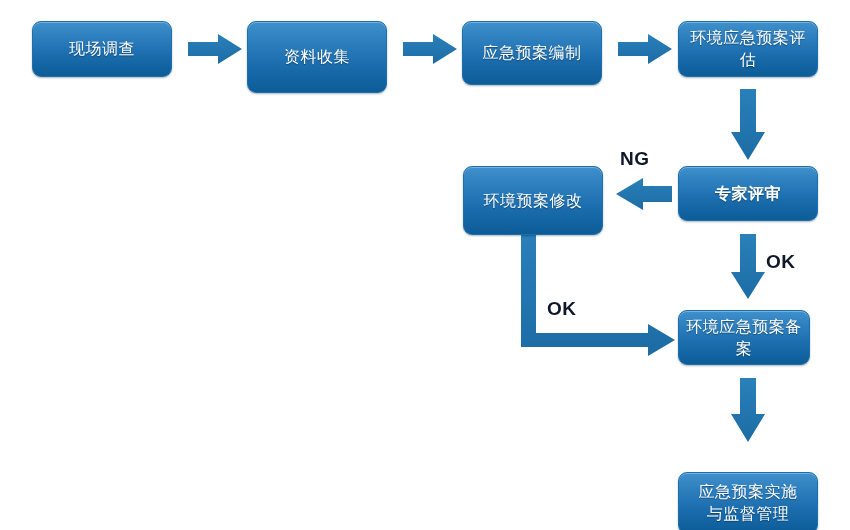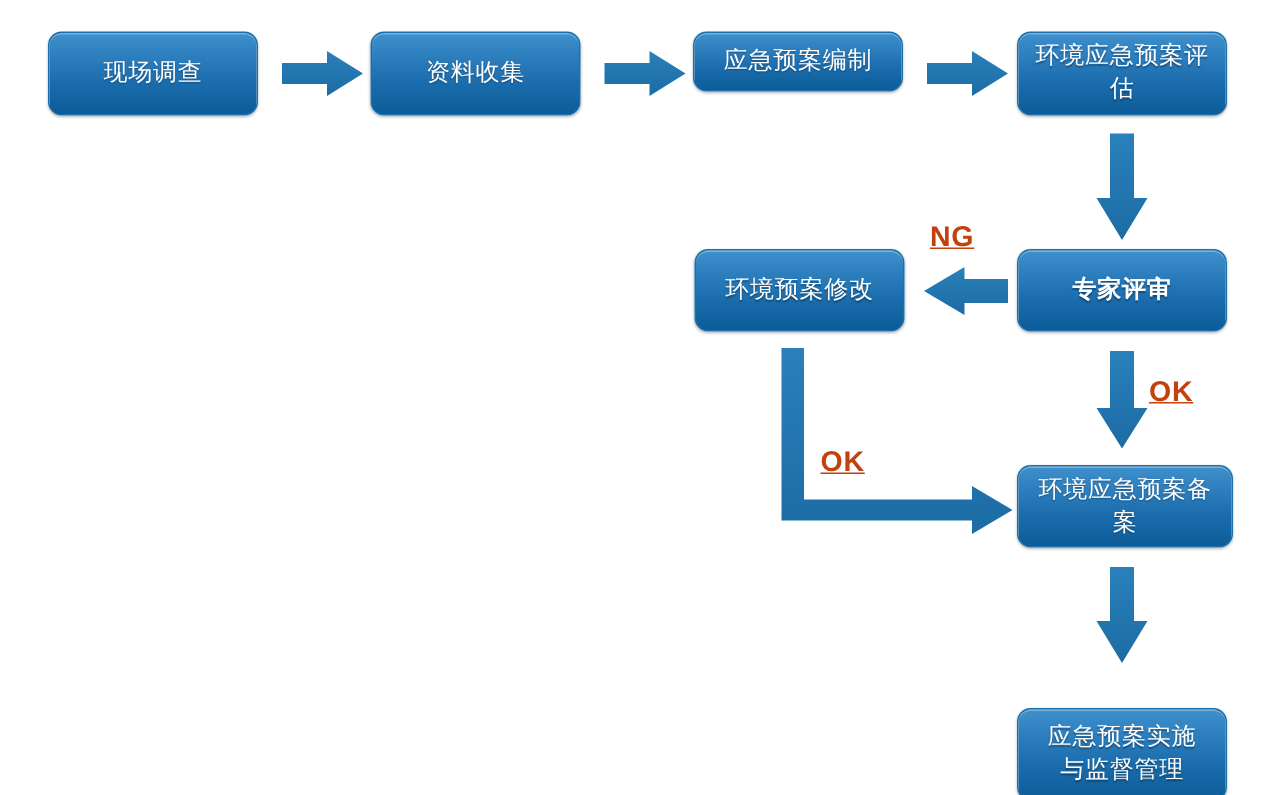--- a/index.html
+++ b/index.html
@@ -39,37 +39,36 @@
     text-shadow: 0 1px 1px rgba(0,0,0,0.35);
     user-select: none;
   }
   .node .label {
     display: block;
     padding: 0 6px;
     white-space: pre-line;
   }
 
   .node-1 { left: 32px;  top: 21px;  width: 140px; height: 56px; }
-  .node-2 { left: 247px; top: 21px;  width: 140px; height: 56px; }
-  .node-3 { left: 462px; top: 21px;  width: 140px; height: 40px; }
+  .node-2 { left: 247px; top: 21px;  width: 140px; height: 72px; }
+  .node-3 { left: 462px; top: 21px;  width: 140px; height: 64px; }
   .node-4 { left: 678px; top: 21px;  width: 140px; height: 56px; }
   .node-5 { left: 678px; top: 166px; width: 140px; height: 55px; font-weight: bold; }
-  .node-6 { left: 463px; top: 166px; width: 140px; height: 55px; }
-  .node-7 { left: 678px; top: 310px; width: 144px; height: 55px; }
+  .node-6 { left: 463px; top: 166px; width: 140px; height: 69px; }
+  .node-7 { left: 678px; top: 310px; width: 132px; height: 55px; }
   .node-8 { left: 678px; top: 472px; width: 140px; height: 62px; }
 
   
   .edge-label {
     position: absolute;
-    color: #c2410c;
+    color: #0f172a;
     font-weight: bold;
     font-size: 19px;
     letter-spacing: 0.5px;
     user-select: none;
-    text-decoration: underline;
   }
   .lbl-ng     { left: 620px; top: 148px; }
   .lbl-ok-1   { left: 766px; top: 251px; }
   .lbl-ok-2   { left: 547px; top: 298px; }
 
   
   svg.connectors {
     position: absolute;
     left: 0; top: 0;
     width: 850px;

